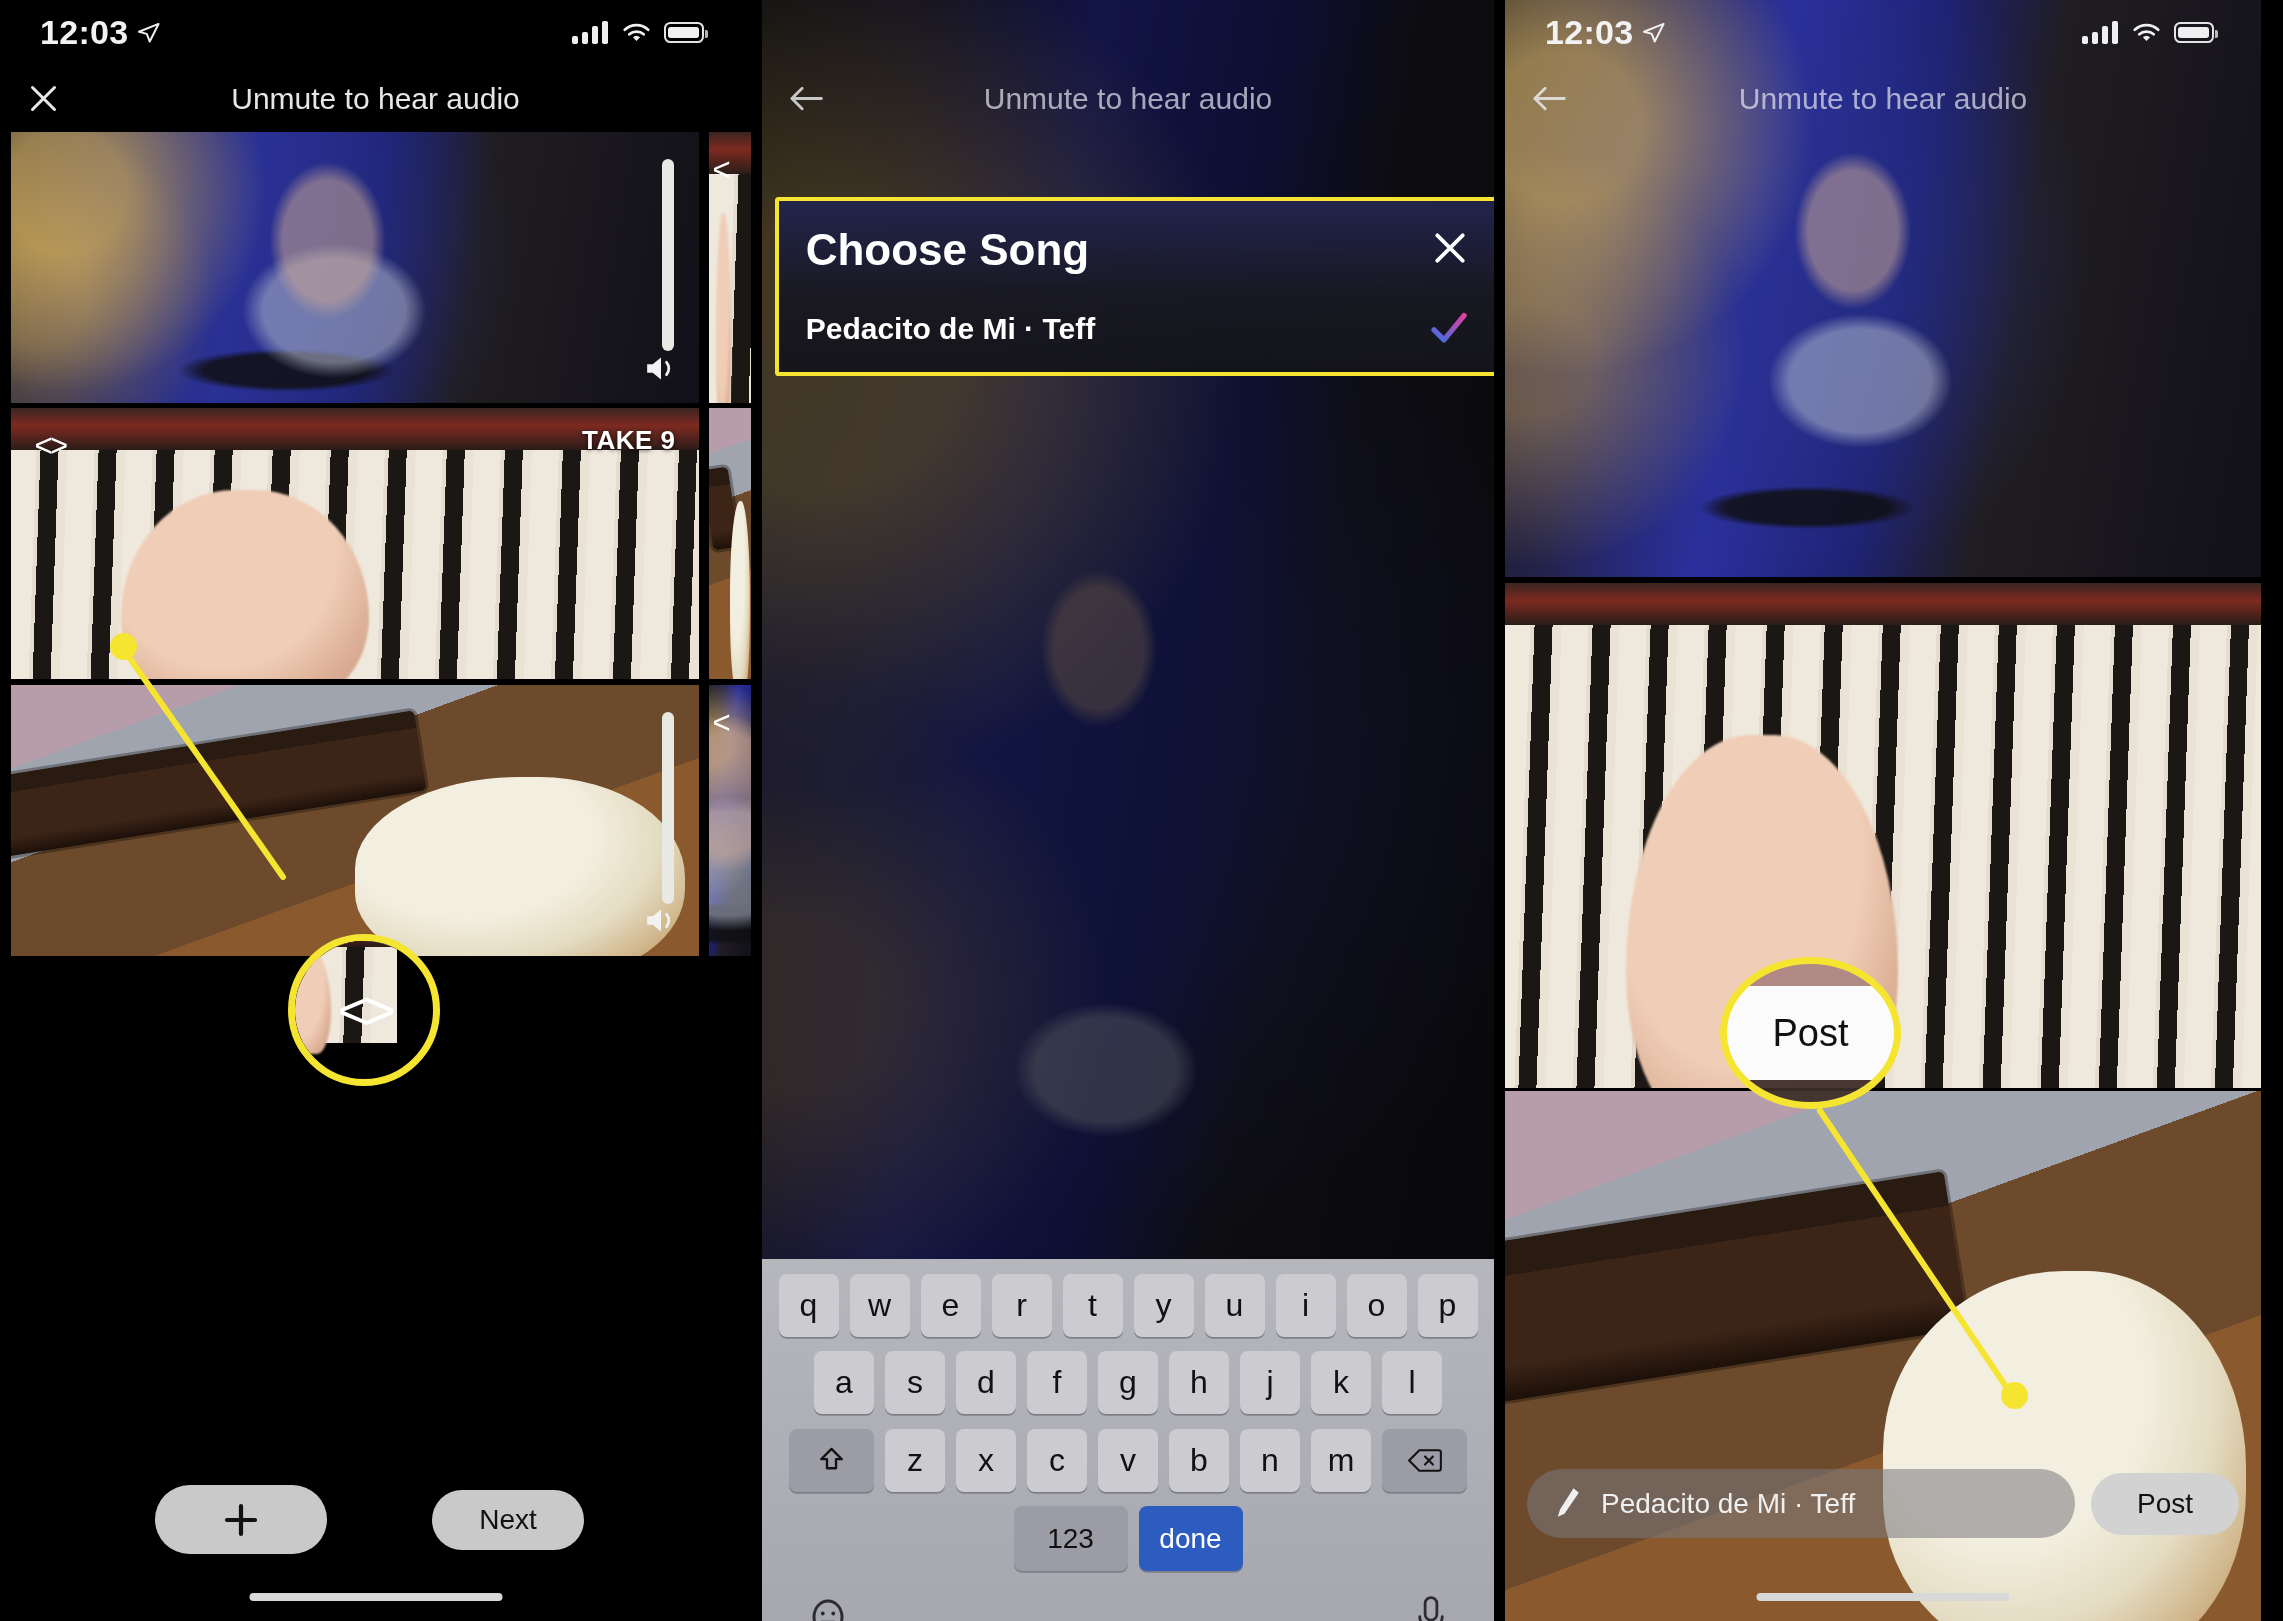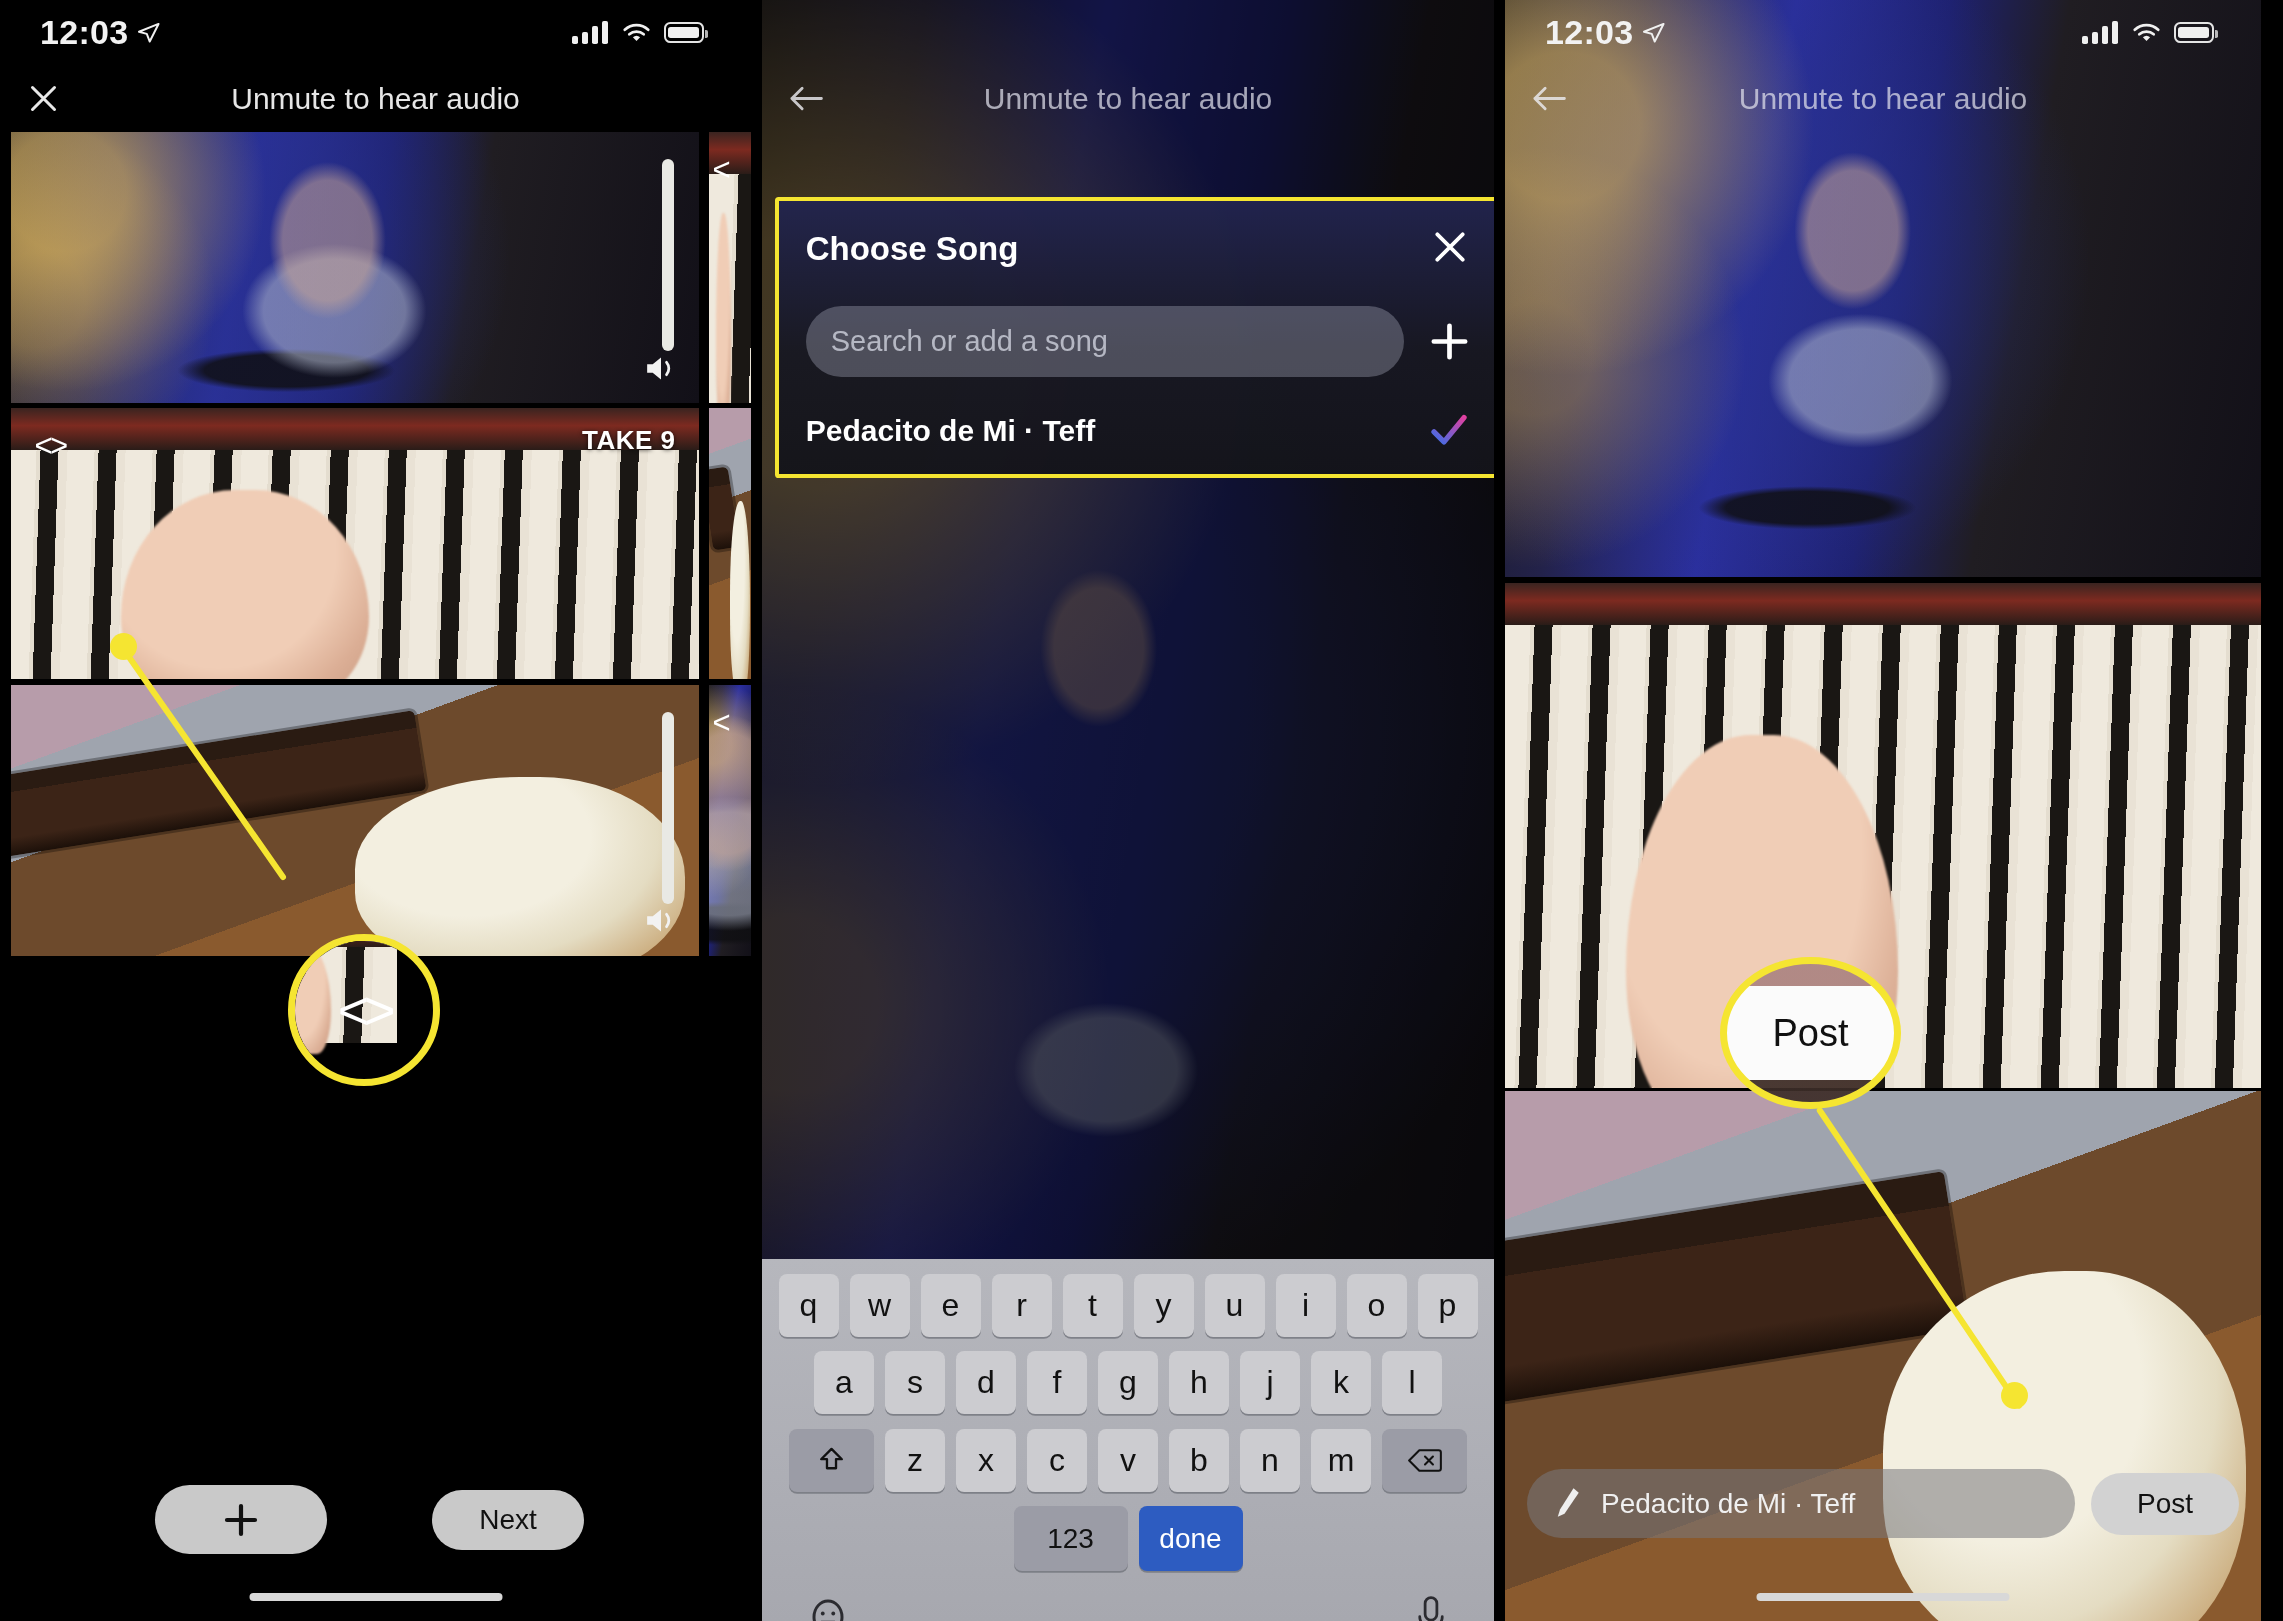--- a/index.html
+++ b/index.html
@@ -150,21 +150,21 @@
 
   
   .scrim { position:absolute; inset:0; background: rgba(0,0,0,.56); z-index: 15; }
   .song-modal {
     position: absolute; left: 12.7px; top: 197px; width: 729px;
     background: linear-gradient(180deg, rgba(34,36,78,.97) 0%, rgba(24,24,34,.97) 55%, rgba(20,20,26,.97) 100%);
     border: 4.5px solid #f5e531; border-radius: 3.6px; z-index: 30;
     padding: 23.5px 25px 23.5px 27px;
   }
   .song-modal-head { display: flex; align-items: center; justify-content: space-between; }
-  .song-modal-title { color: #fff; font-size: 33px; font-weight: 700; }
+  .song-modal-title { color: #fff; font-size: 44px; font-weight: 700; }
   .modal-close { cursor: pointer; padding: 3.6px 5.4px; }
   .song-search-row { display: flex; align-items: center; gap: 20px; margin-top: 33px; }
   .song-search {
     flex: 1; height: 71px; border-radius: 36px; border: none;
     background: rgba(150,152,170,.42); color: #fff;
     font-size: 29px; padding: 0 25px; font-family: inherit; outline: none;
   }
   .song-search::placeholder { color: rgba(222,224,236,.72); }
   .add-song-btn { cursor: pointer; width: 51px; height: 51px; display:flex; align-items:center; justify-content:center; }
   .song-item {
@@ -356,28 +356,20 @@
     <div class="song-modal">
       <div class="song-modal-head">
         <div class="song-modal-title">Choose Song</div>
         <div class="modal-close">
           <svg width="38" height="38" viewBox="0 0 24 24">
             <path d="M4 4l16 16M20 4L4 20" stroke="#ffffff" stroke-width="2.4" stroke-linecap="round"></path>
           </svg>
         </div>
       </div>
 
-      <div class="song-search-row">
-        <input class="song-search" type="text" placeholder="Search or add a song" style="">
-        <div class="add-song-btn">
-          <svg width="47" height="47" viewBox="0 0 24 24">
-            <path d="M12 4v16M4 12h16" stroke="#ffffff" stroke-width="2.4" stroke-linecap="round"></path>
-          </svg>
-        </div>
-      </div>
 
       <div class="song-item">
         <div class="song-item-label">
           <span>Pedacito de Mi</span>
           <span>·</span>
           <span>Teff</span>
         </div>
         <svg class="song-check" viewBox="0 0 24 24">
           <defs>
               <linearGradient id="cg" x1="0" y1="1" x2="1" y2="0">

